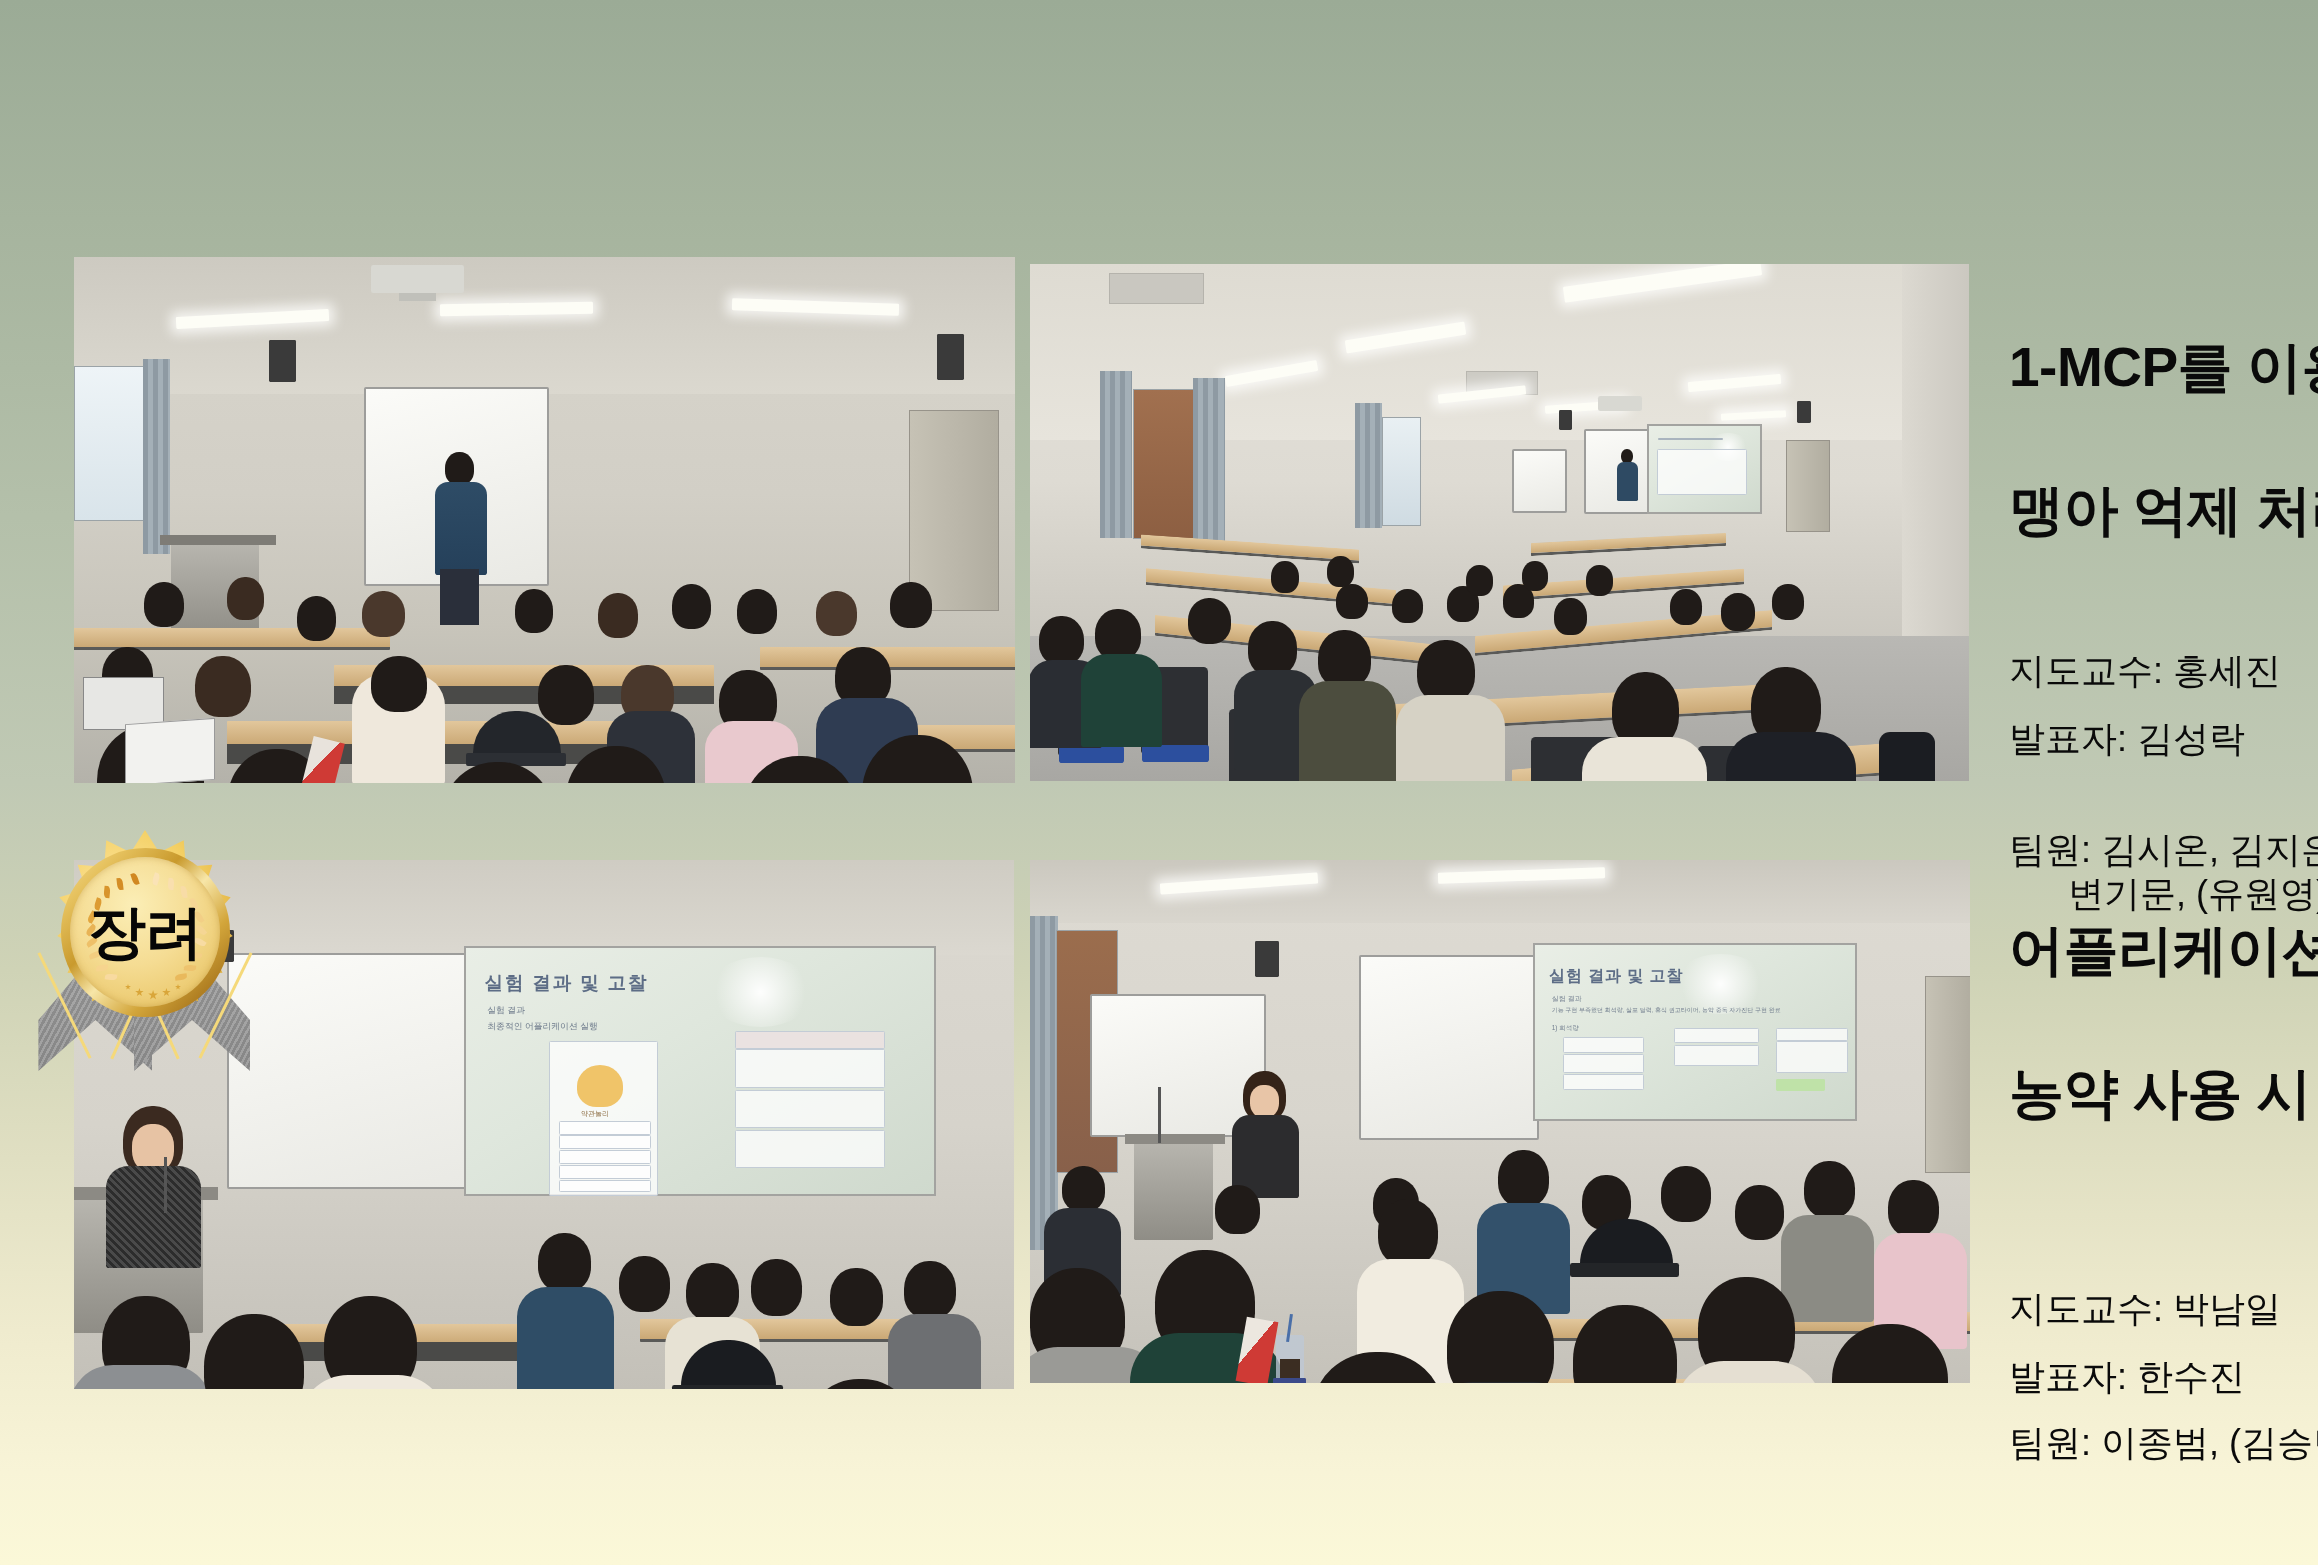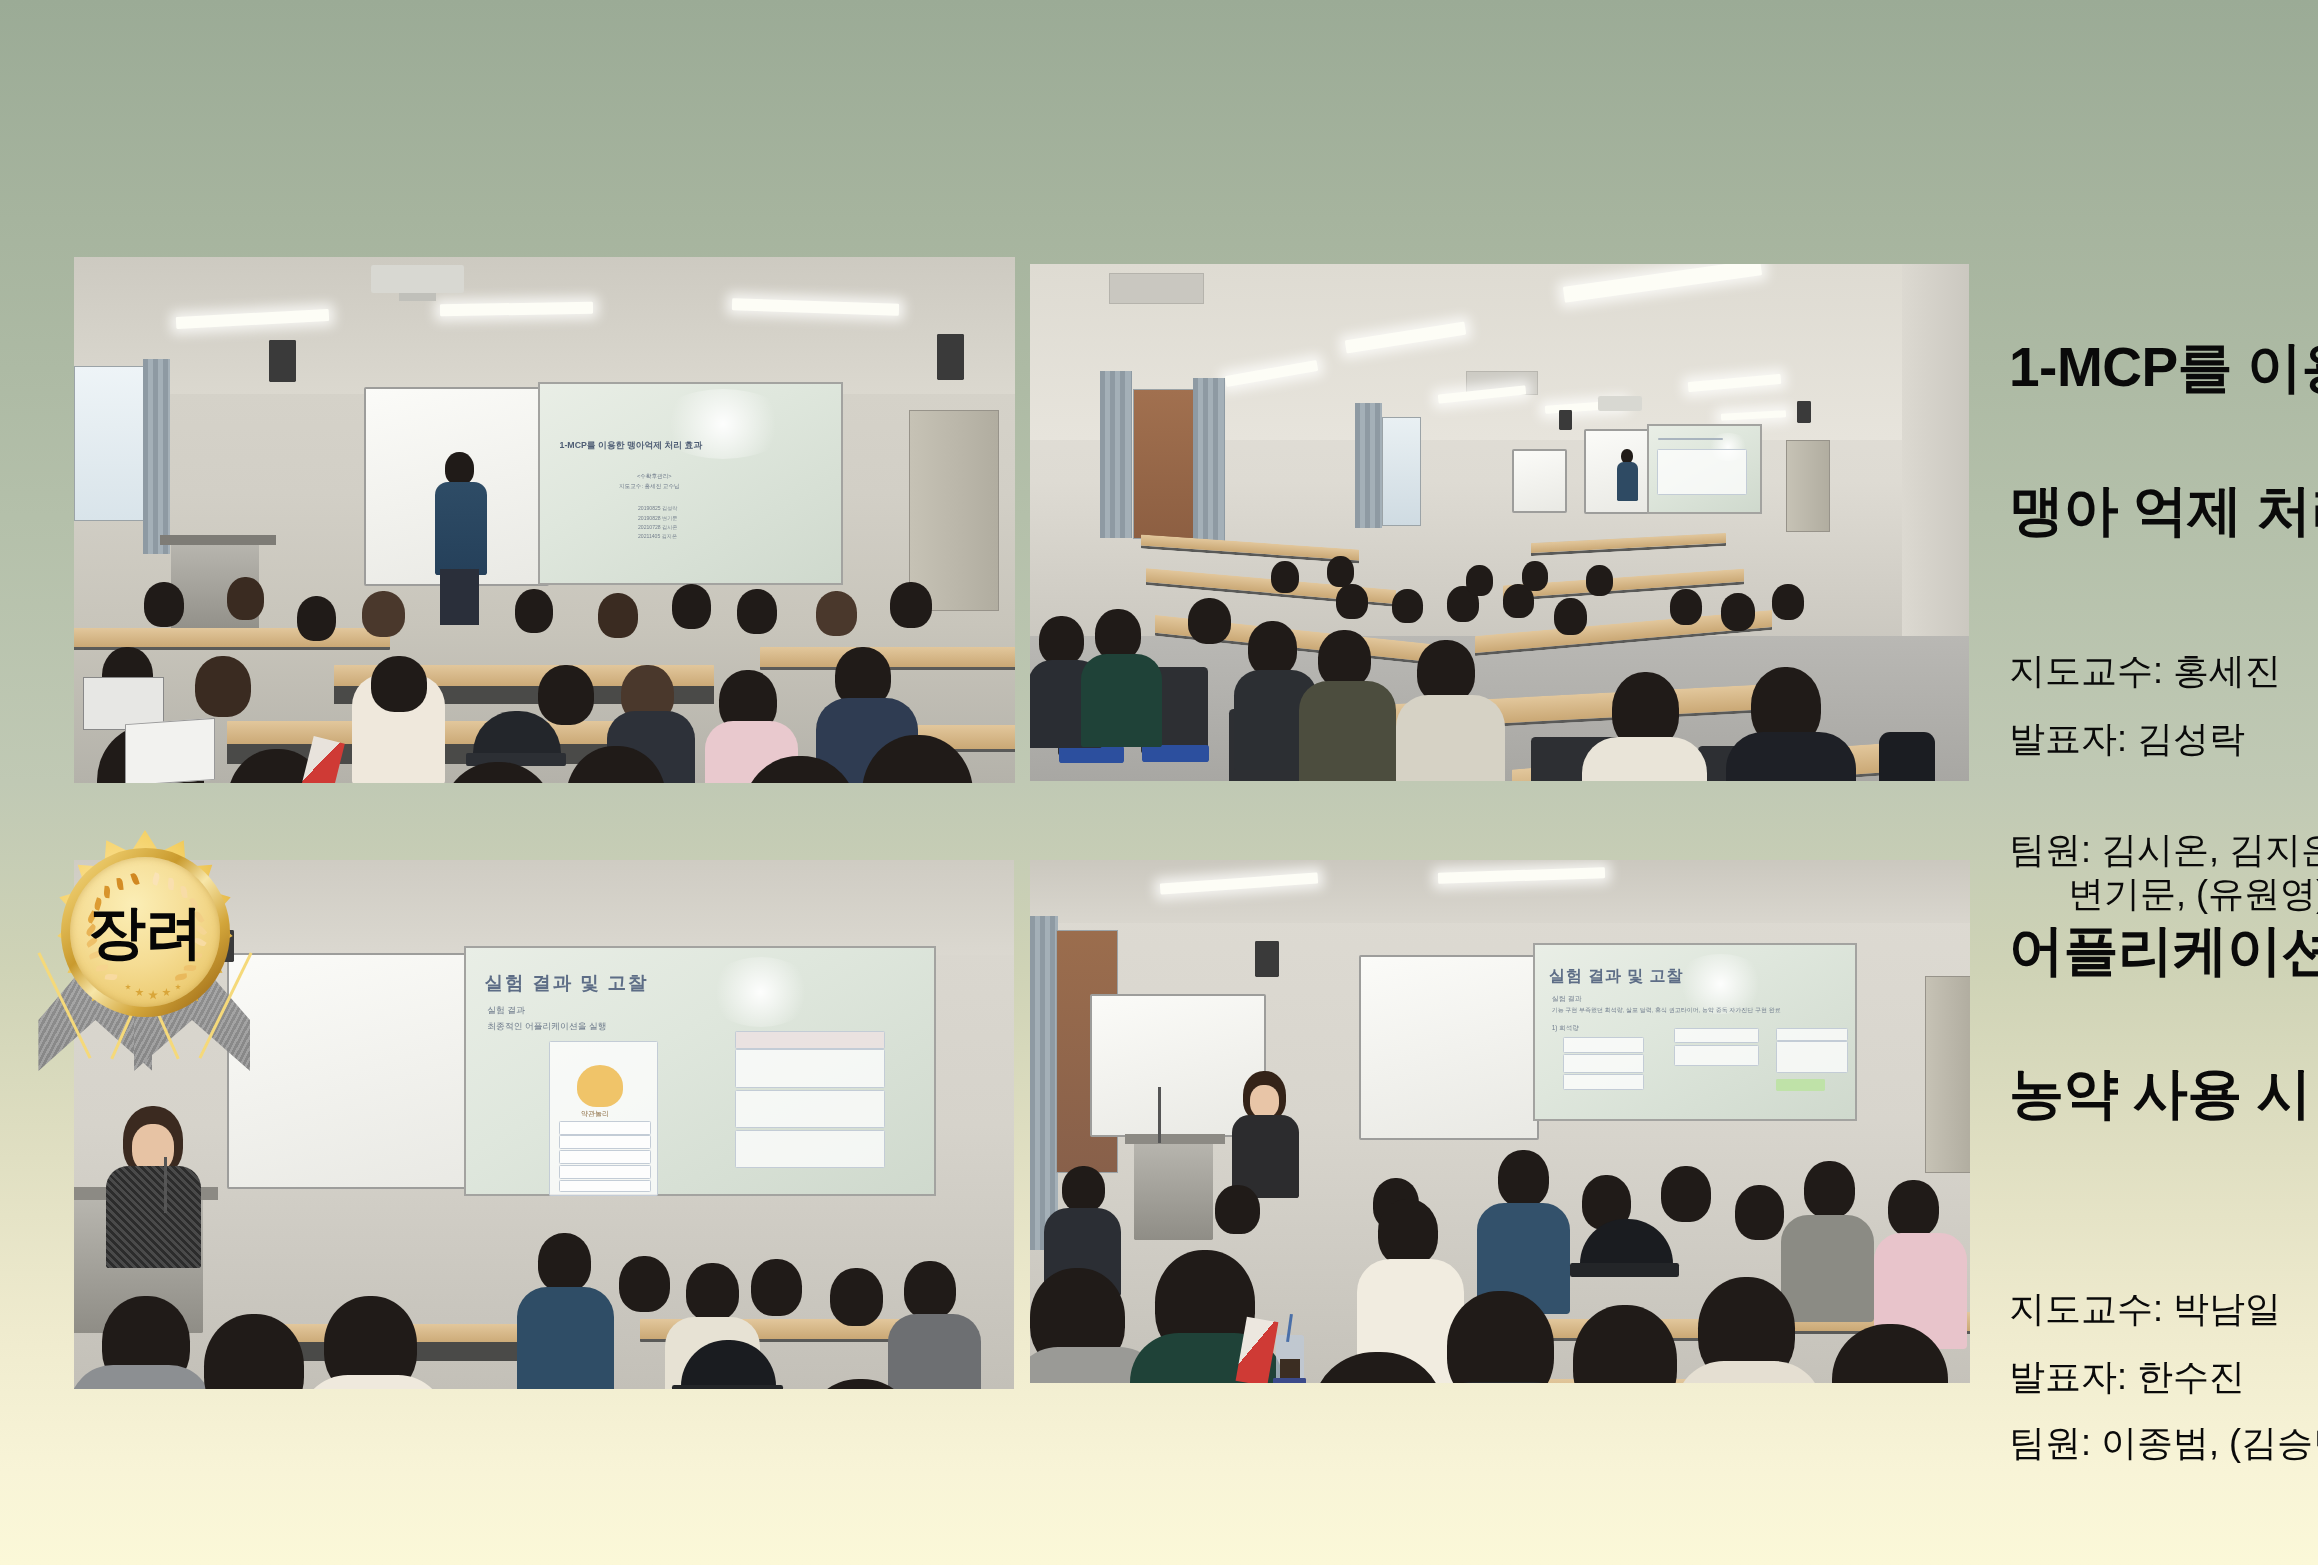--- a/index.html
+++ b/index.html
@@ -118,30 +118,20 @@
       <div class="projector" style="left:297px;top:8.3px;width:93px;height:28px;"></div>
       <div style="position:absolute;left:325px;top:36px;width:37px;height:8.3px;background:#c0c0ba;"></div>
 
       <div class="speaker-box" style="left:195px;top:83px;width:27px;height:42px;"></div>
       <div class="speaker-box" style="left:863px;top:77px;width:27px;height:46px;"></div>
 
       <div class="window" style="left:0px;top:109px;width:70px;height:153px;"></div>
       <div class="curtain" style="left:69px;top:102px;width:27px;height:195px;"></div>
 
       <div class="board" style="left:290px;top:130px;width:181px;height:195px;"></div>
-      <div class="screen" style="left:464px;top:125px;width:301px;height:199px;">
-        <div class="glare" style="left:116px;top:4.6px;width:134px;height:70px;"></div>
-        <div class="slidetitle" style="left:19.5px;top:56px;font-size:8.8px;color:#4e5d74;">1-MCP를 이용한 맹아억제 처리 효과</div>
-        <div class="slidetitle" style="left:97px;top:89px;font-size:5.6px;font-weight:400;color:#6a7687;">&lt;수확후관리&gt;</div>
-        <div class="slidetitle" style="left:79px;top:99px;font-size:5.6px;font-weight:400;color:#6a7687;">지도교수: 홍세진 교수님</div>
-        <div class="slidetitle" style="left:98px;top:121px;font-size:5.1px;font-weight:400;color:#77828f;">20190825 김성락</div>
-        <div class="slidetitle" style="left:98px;top:131px;font-size:5.1px;font-weight:400;color:#77828f;">20190828 변기문</div>
-        <div class="slidetitle" style="left:98px;top:140px;font-size:5.1px;font-weight:400;color:#77828f;">20210728 김시온</div>
-        <div class="slidetitle" style="left:98px;top:149px;font-size:5.1px;font-weight:400;color:#77828f;">20211405 김지은</div>
-      </div>
 
       <div class="door" style="left:835px;top:153px;width:88px;height:199px;"></div>
 
       <div class="head" style="left:371px;top:195px;width:29px;height:33px;"></div>
       <div class="body" style="left:361px;top:225px;width:52px;height:93px;background:linear-gradient(to bottom,#2e4c66,#25405a);border-radius:13px 13px 2.8px 2.8px;"></div>
       <div style="position:absolute;left:366px;top:312px;width:39px;height:56px;background:#2a2f3a;"></div>
 
       <div class="podium" style="left:97px;top:283px;width:88px;height:97px;"></div>
       <div style="position:absolute;left:86px;top:278px;width:116px;height:10.2px;background:#7e7c76;"></div>
 
@@ -297,21 +287,21 @@
   <div class="photo" style="left:74px;top:860px;width:940px;height:529px;">
     <div class="ph-inner">
       <div class="wall" style="background:linear-gradient(to bottom,#dcd9d1 0%,#d6d3cb 50%,#c3c0b8 100%);"></div>
       <div class="ceiling" style="height:18%;background:linear-gradient(to bottom,#cfccc3,#dbd8d0);"></div>
 
       <div class="board" style="left:153px;top:93px;width:241px;height:232px;"></div>
       <div class="screen" style="left:390px;top:86px;width:468px;height:246px;">
         <div class="glare" style="left:241px;top:9.3px;width:107px;height:70px;"></div>
         <div class="slidetitle" style="left:18.5px;top:22px;font-size:18.5px;letter-spacing:1.9px;color:#5d6d86;">실험 결과 및 고찰</div>
         <div class="slidetitle" style="left:21.3px;top:57px;font-size:8.8px;font-weight:400;color:#6d7a8b;">실험 결과</div>
-        <div class="slidetitle" style="left:21.3px;top:73px;font-size:8.8px;font-weight:400;color:#6d7a8b;">최종적인 어플리케이션을 실행</div>
+        <div class="slidetitle" style="left:21.3px;top:73px;font-size:8.8px;font-weight:400;color:#6d7a8b;">최종적인 어플리케이션 실행</div>
 
         <div class="slidecard" style="left:83px;top:93px;width:107px;height:153px;"></div>
         <div style="position:absolute;left:111px;top:117px;width:46px;height:42px;background:#f0c469;border-radius:50% 50% 42% 42%;"></div>
         <div class="slidetitle" style="left:115px;top:161px;font-size:7px;font-weight:400;color:#8a6a3f;">약관놀리</div>
         <div class="slidecard" style="left:93px;top:173px;width:90px;height:11.6px;"></div>
         <div class="slidecard" style="left:93px;top:187px;width:90px;height:11.6px;"></div>
         <div class="slidecard" style="left:93px;top:202px;width:90px;height:11.6px;"></div>
         <div class="slidecard" style="left:93px;top:217px;width:90px;height:11.6px;"></div>
         <div class="slidecard" style="left:93px;top:232px;width:90px;height:10.2px;"></div>
 

